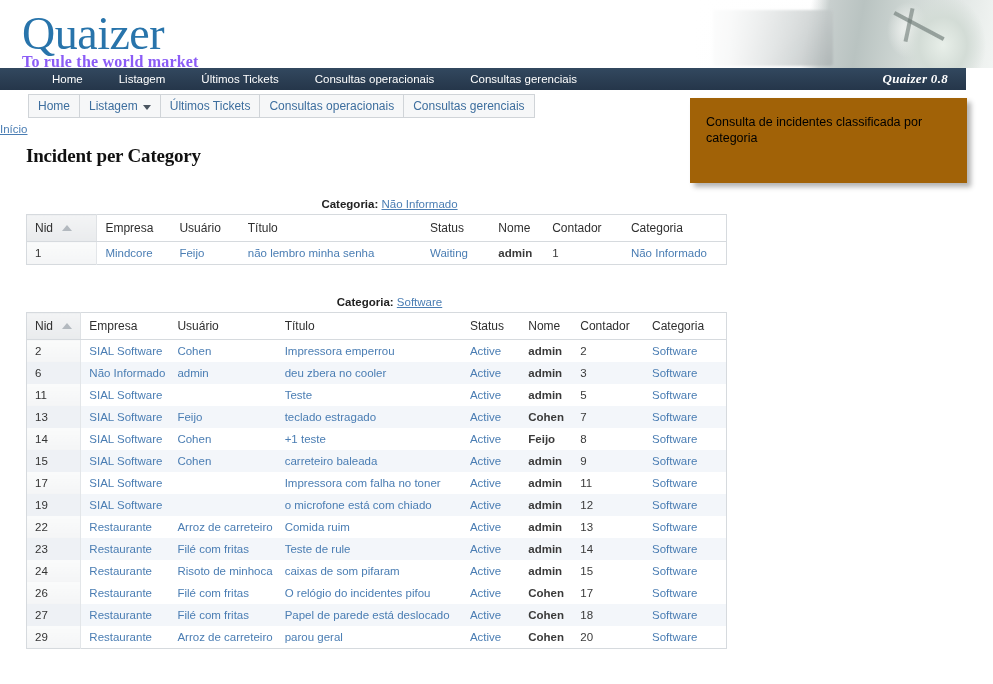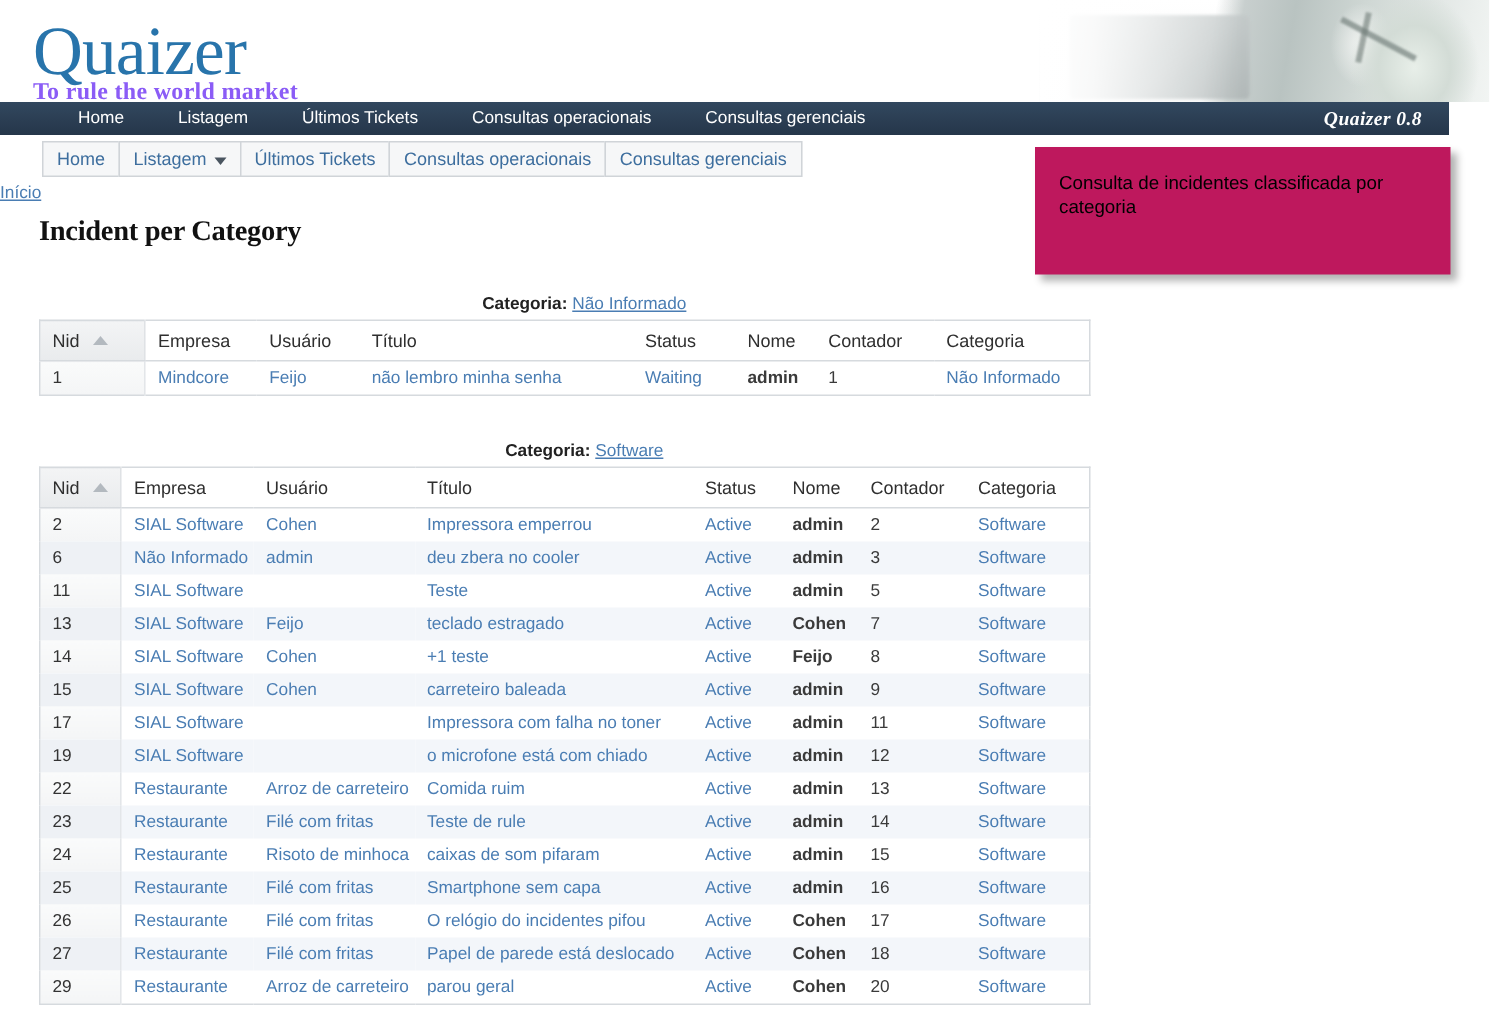--- a/index.html
+++ b/index.html
@@ -147,21 +147,21 @@
     font-size: 19px;
     color: #111;
     letter-spacing: -0.2px;
   }
 
   
   #callout {
     position: absolute;
     left: 690px; top: 98px;
     width: 277px; height: 85px;
-    background: #be185d;
+    background: #a16207;
     box-shadow: 4px 4px 5px rgba(0,0,0,0.30);
     color: #000;
     font-size: 12.5px;
     line-height: 16px;
     padding: 16px 14px 0 16px;
   }
 
   
   .cat-label {
     width: 727px;
@@ -440,30 +440,20 @@
         <tr>
           <td class="c-nid sortcol">24</td>
           <td class="c-emp"><a class="lnk" href="#">Restaurante</a></td>
           <td class="c-usu"><a class="lnk" href="#">Risoto de minhoca</a></td>
           <td class="c-tit"><a class="lnk" href="#">caixas de som pifaram</a></td>
           <td class="c-sta"><a class="lnk" href="#">Active</a></td>
           <td class="c-nom bold">admin</td>
           <td class="c-con">15</td>
           <td class="c-cat"><a class="lnk" href="#">Software</a></td>
         </tr>
-        <tr class="alt">
-          <td class="c-nid sortcol">25</td>
-          <td class="c-emp"><a class="lnk" href="#">Restaurante</a></td>
-          <td class="c-usu"><a class="lnk" href="#">Filé com fritas</a></td>
-          <td class="c-tit"><a class="lnk" href="#">Smartphone sem capa</a></td>
-          <td class="c-sta"><a class="lnk" href="#">Active</a></td>
-          <td class="c-nom bold">admin</td>
-          <td class="c-con">16</td>
-          <td class="c-cat"><a class="lnk" href="#">Software</a></td>
-        </tr>
         <tr>
           <td class="c-nid sortcol">26</td>
           <td class="c-emp"><a class="lnk" href="#">Restaurante</a></td>
           <td class="c-usu"><a class="lnk" href="#">Filé com fritas</a></td>
           <td class="c-tit"><a class="lnk" href="#">O relógio do incidentes pifou</a></td>
           <td class="c-sta"><a class="lnk" href="#">Active</a></td>
           <td class="c-nom bold">Cohen</td>
           <td class="c-con">17</td>
           <td class="c-cat"><a class="lnk" href="#">Software</a></td>
         </tr>

